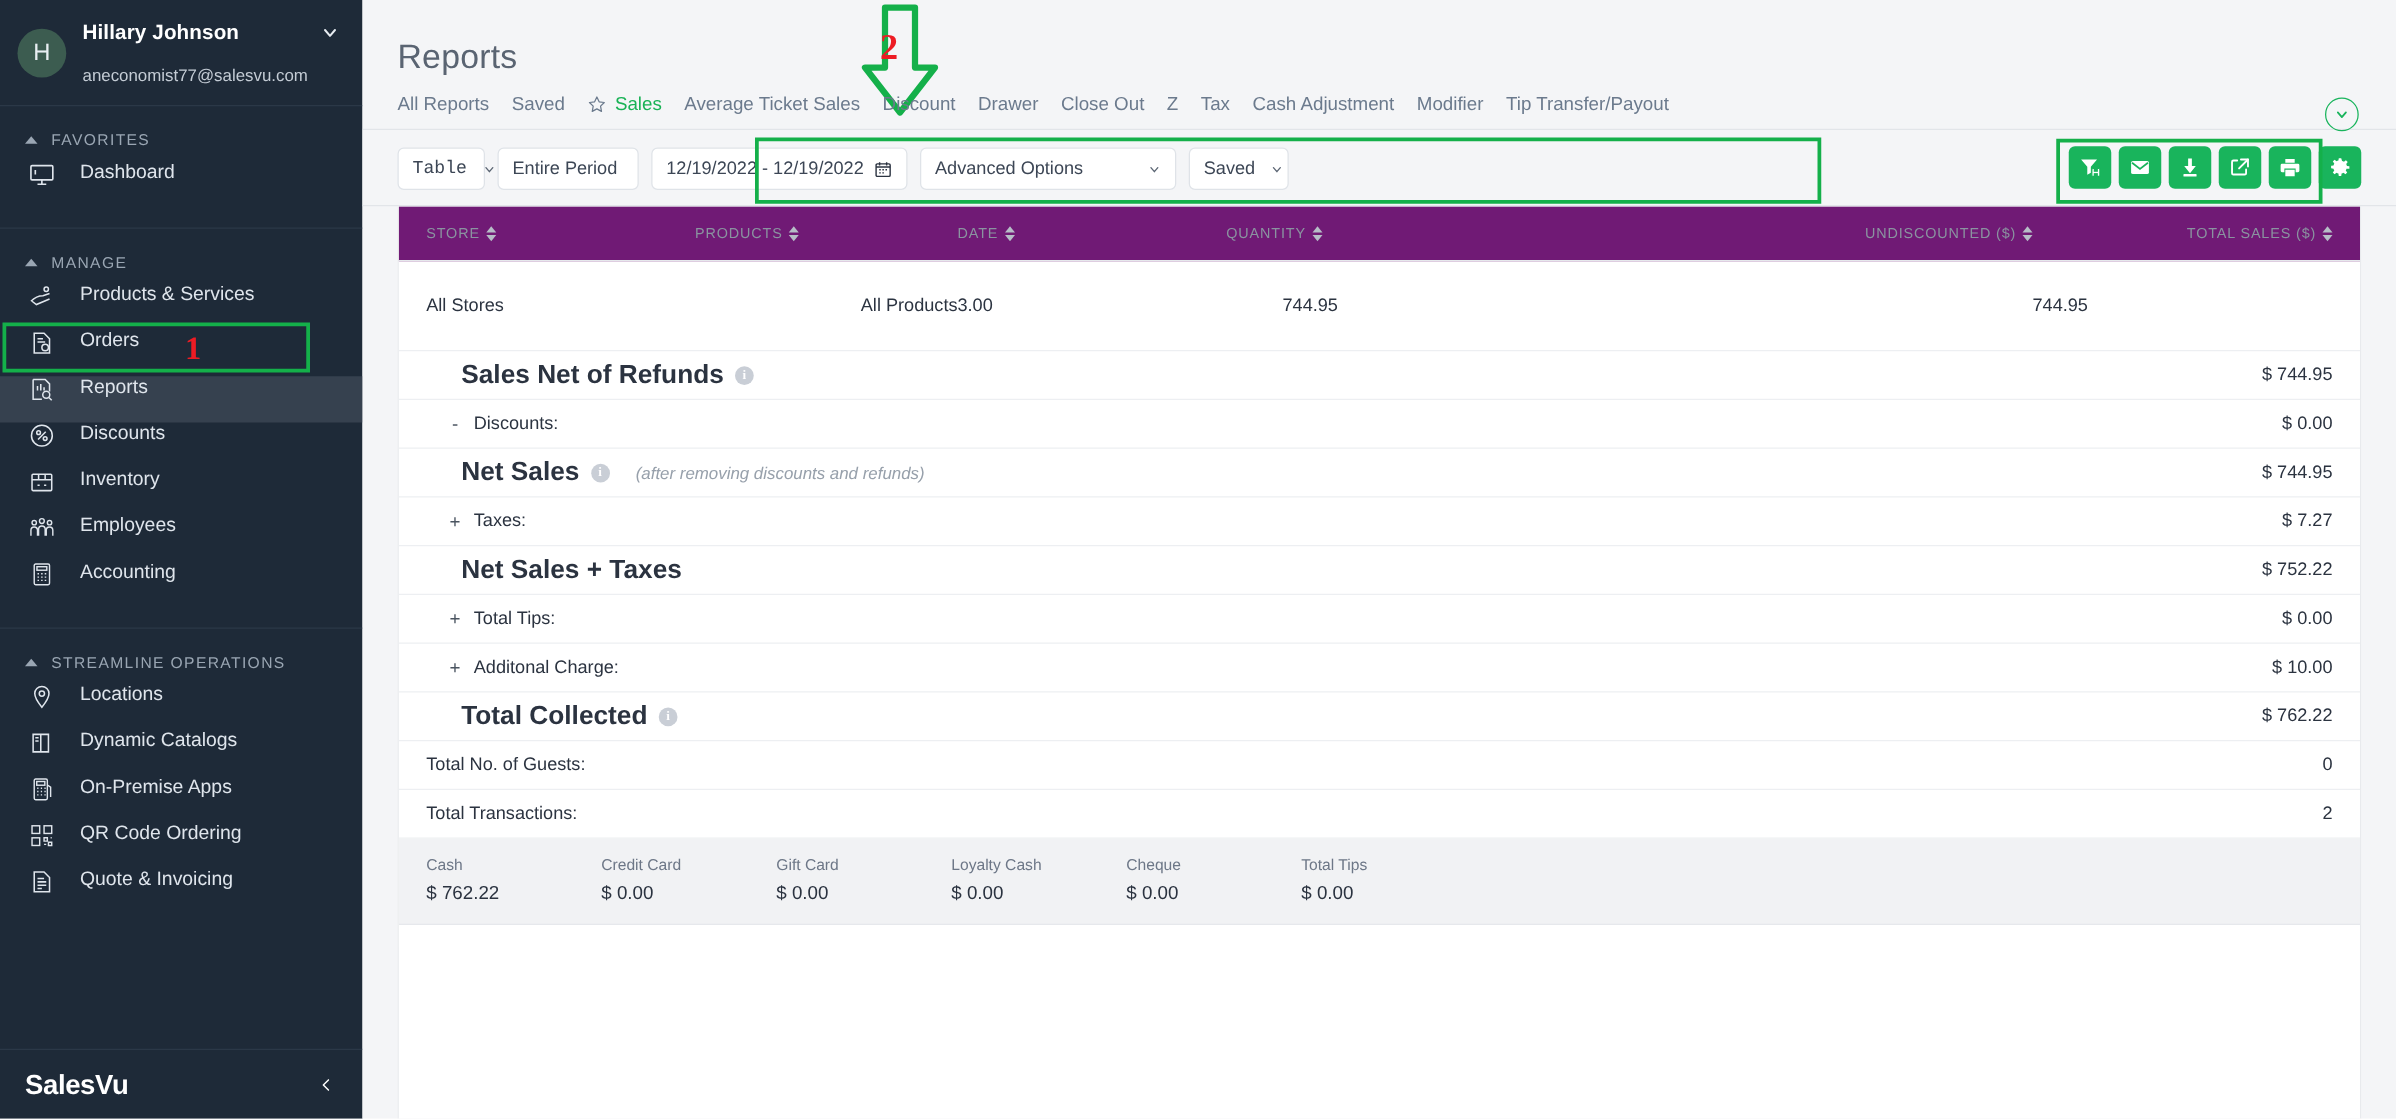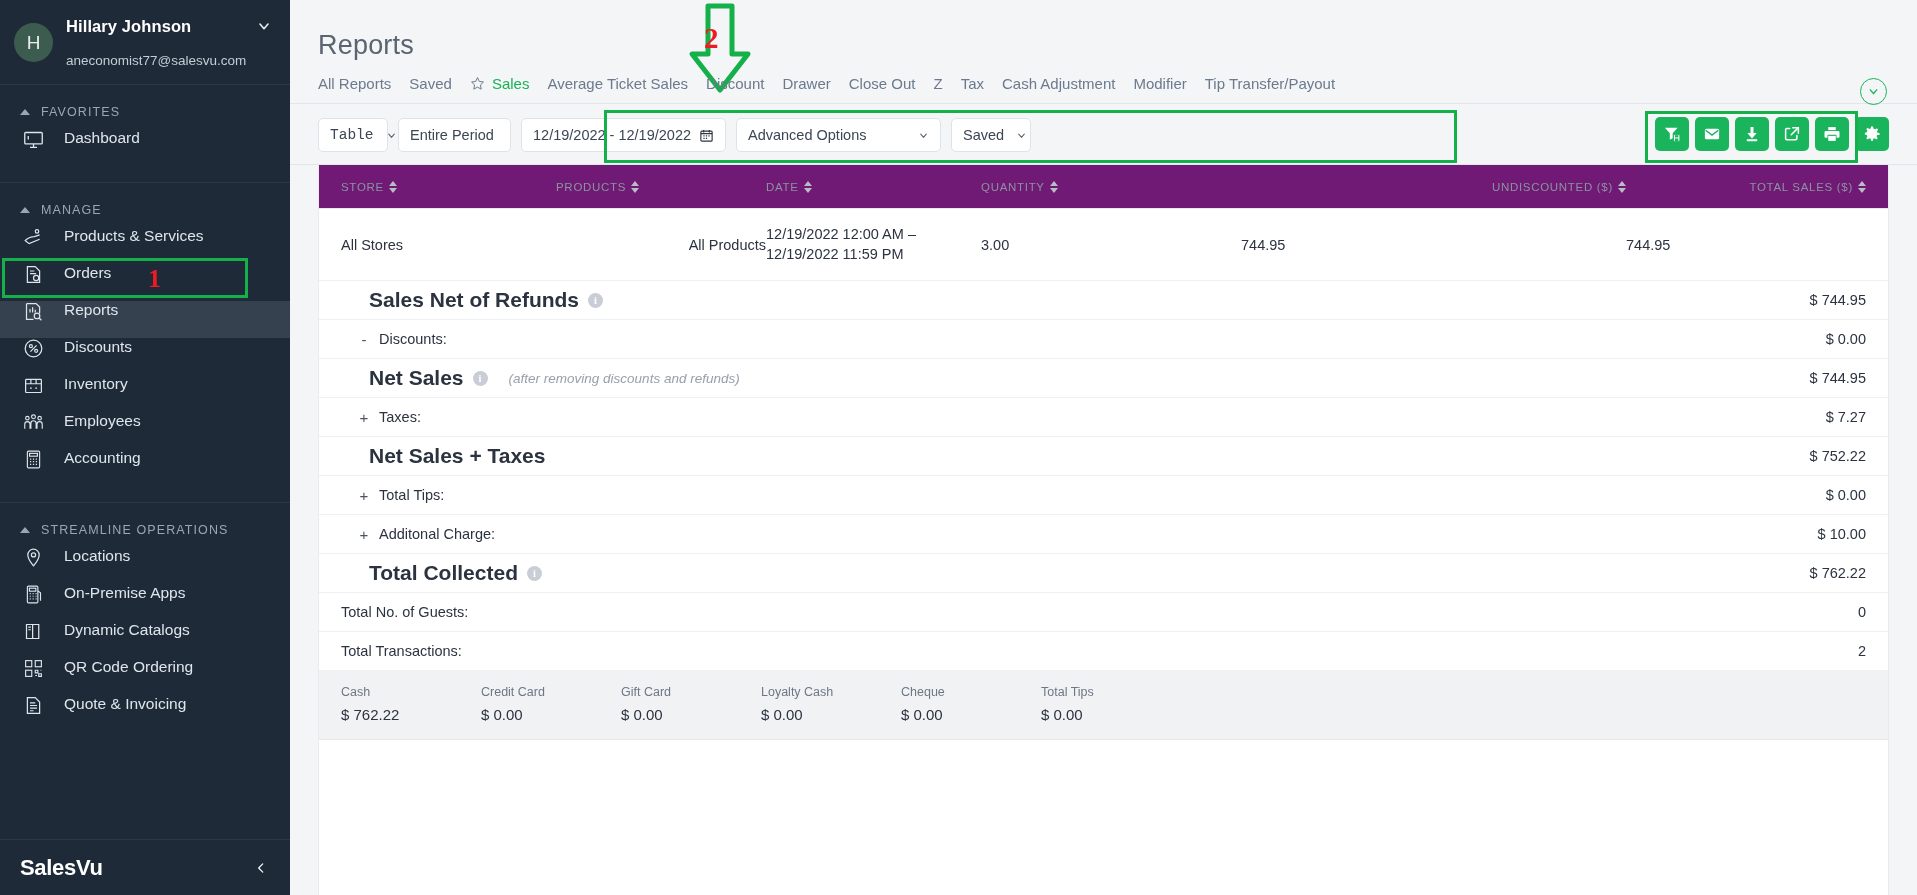--- a/index.html
+++ b/index.html
@@ -383,37 +383,37 @@
       <span class="ico">
         <svg viewBox="0 0 24 24" fill="none" stroke="currentColor" stroke-width="1.4">
             <path d="M12 2.5a6.5 6.5 0 00-6.5 6.5c0 4.6 6.5 12.5 6.5 12.5s6.5-7.9 6.5-12.5A6.5 6.5 0 0012 2.5z"></path>
             <circle cx="12" cy="9" r="2.4"></circle>
           </svg>
       </span>
       <span>Locations</span>
     </div>
     <div class="sb-item">
       <span class="ico">
+        <svg viewBox="0 0 24 24" fill="none" stroke="currentColor" stroke-width="1.4">
+            <path d="M4 4h7v16H4zM11 4h7v16h-7z"></path>
+            <path d="M6 7h3M6 10h3"></path>
+          </svg>
+      </span>
+      <span>Dynamic Catalogs</span>
+    </div>
+    <div class="sb-item">
+      <span class="ico">
         <svg viewBox="0 0 24 24" fill="none" stroke="currentColor" stroke-width="1.3">
             <rect x="5" y="2.5" width="12" height="19" rx="1.3"></rect>
             <rect x="7.3" y="4.8" width="7.4" height="3.4"></rect>
             <path d="M7.7 11h1.2M11 11h1.2M14.3 11h1.2M7.7 14h1.2M11 14h1.2M14.3 14h1.2M7.7 17h1.2M11 17h1.2M14.3 17h1.2"></path>
             <path d="M17 8l3 2v9"></path>
           </svg>
       </span>
       <span>On-Premise Apps</span>
-    </div>
-    <div class="sb-item">
-      <span class="ico">
-        <svg viewBox="0 0 24 24" fill="none" stroke="currentColor" stroke-width="1.4">
-            <path d="M4 4h7v16H4zM11 4h7v16h-7z"></path>
-            <path d="M6 7h3M6 10h3"></path>
-          </svg>
-      </span>
-      <span>Dynamic Catalogs</span>
     </div>
     <div class="sb-item">
       <span class="ico">
         <svg viewBox="0 0 24 24" fill="none" stroke="currentColor" stroke-width="1.3">
             <rect x="3" y="3" width="7" height="7"></rect>
             <rect x="14" y="3" width="7" height="7"></rect>
             <rect x="3" y="14" width="7" height="7"></rect>
             <path d="M14 14h3v3h-3zM18 18h3v3h-3zM14 20h2M20 14h1"></path>
           </svg>
       </span>
@@ -631,24 +631,20 @@
           <span class="sorter">
               <i class="up"></i>
               <i class="dn"></i>
             </span>
         </div>
       </div>
 
       <div class="drow">
         <div class="c-store">All Stores</div>
         <div class="c-prod">All Products</div>
-        <div class="c-date">
-          <div>12/19/2022 12:00 AM –</div>
-          <div>12/19/2022 11:59 PM</div>
-        </div>
         <div class="c-qty">3.00</div>
         <div class="c-undisc">744.95</div>
         <div class="c-total">744.95</div>
       </div>
 
       <div class="srow bold">
         <div class="s-left">
           <span class="s-label">Sales Net of Refunds</span>
           <span class="info-ico">i</span>
         </div>

